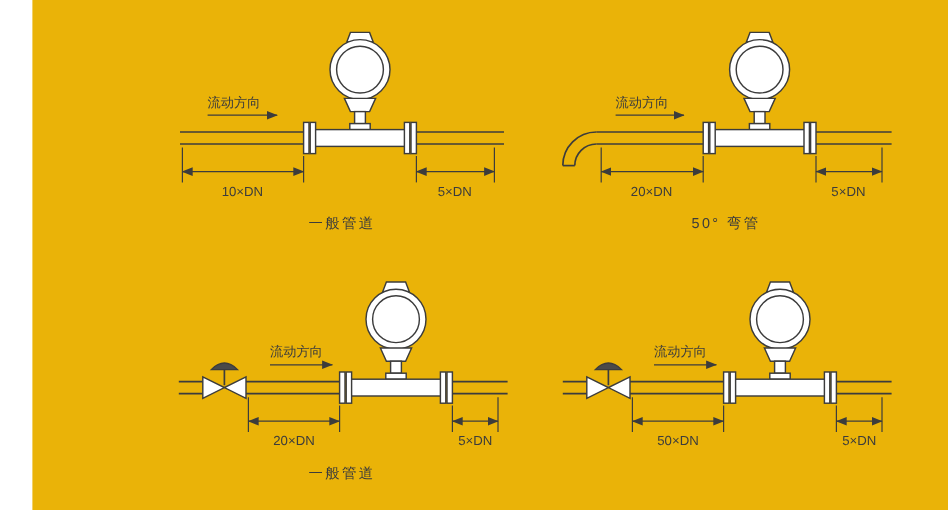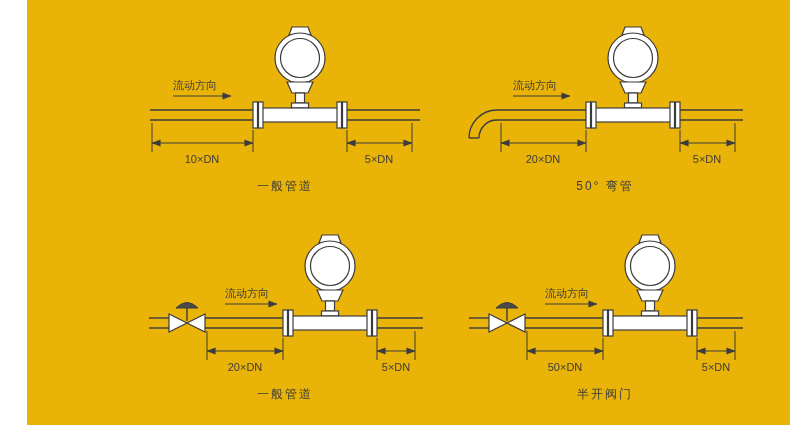--- a/index.html
+++ b/index.html
@@ -186,16 +186,15 @@
         <line class="dim" x1="72" y1="133" x2="148" y2="133" marker-start="url(#ah)" marker-end="url(#ah)"></line>
         <text class="lbl" x="110" y="153" text-anchor="middle">50×DN</text>
       </g>
       <g>
         <line class="dim" x1="242" y1="120" x2="242" y2="142"></line>
         <line class="dim" x1="280" y1="113" x2="280" y2="142"></line>
         <line class="dim" x1="242" y1="133" x2="280" y2="133" marker-start="url(#ah)" marker-end="url(#ah)"></line>
         <text class="lbl" x="261" y="153" text-anchor="middle">5×DN</text>
       </g>
     </svg>
-    <div class="caption">半开阀门</div>
   </section>
 
 </div>
 
 </body></html>

